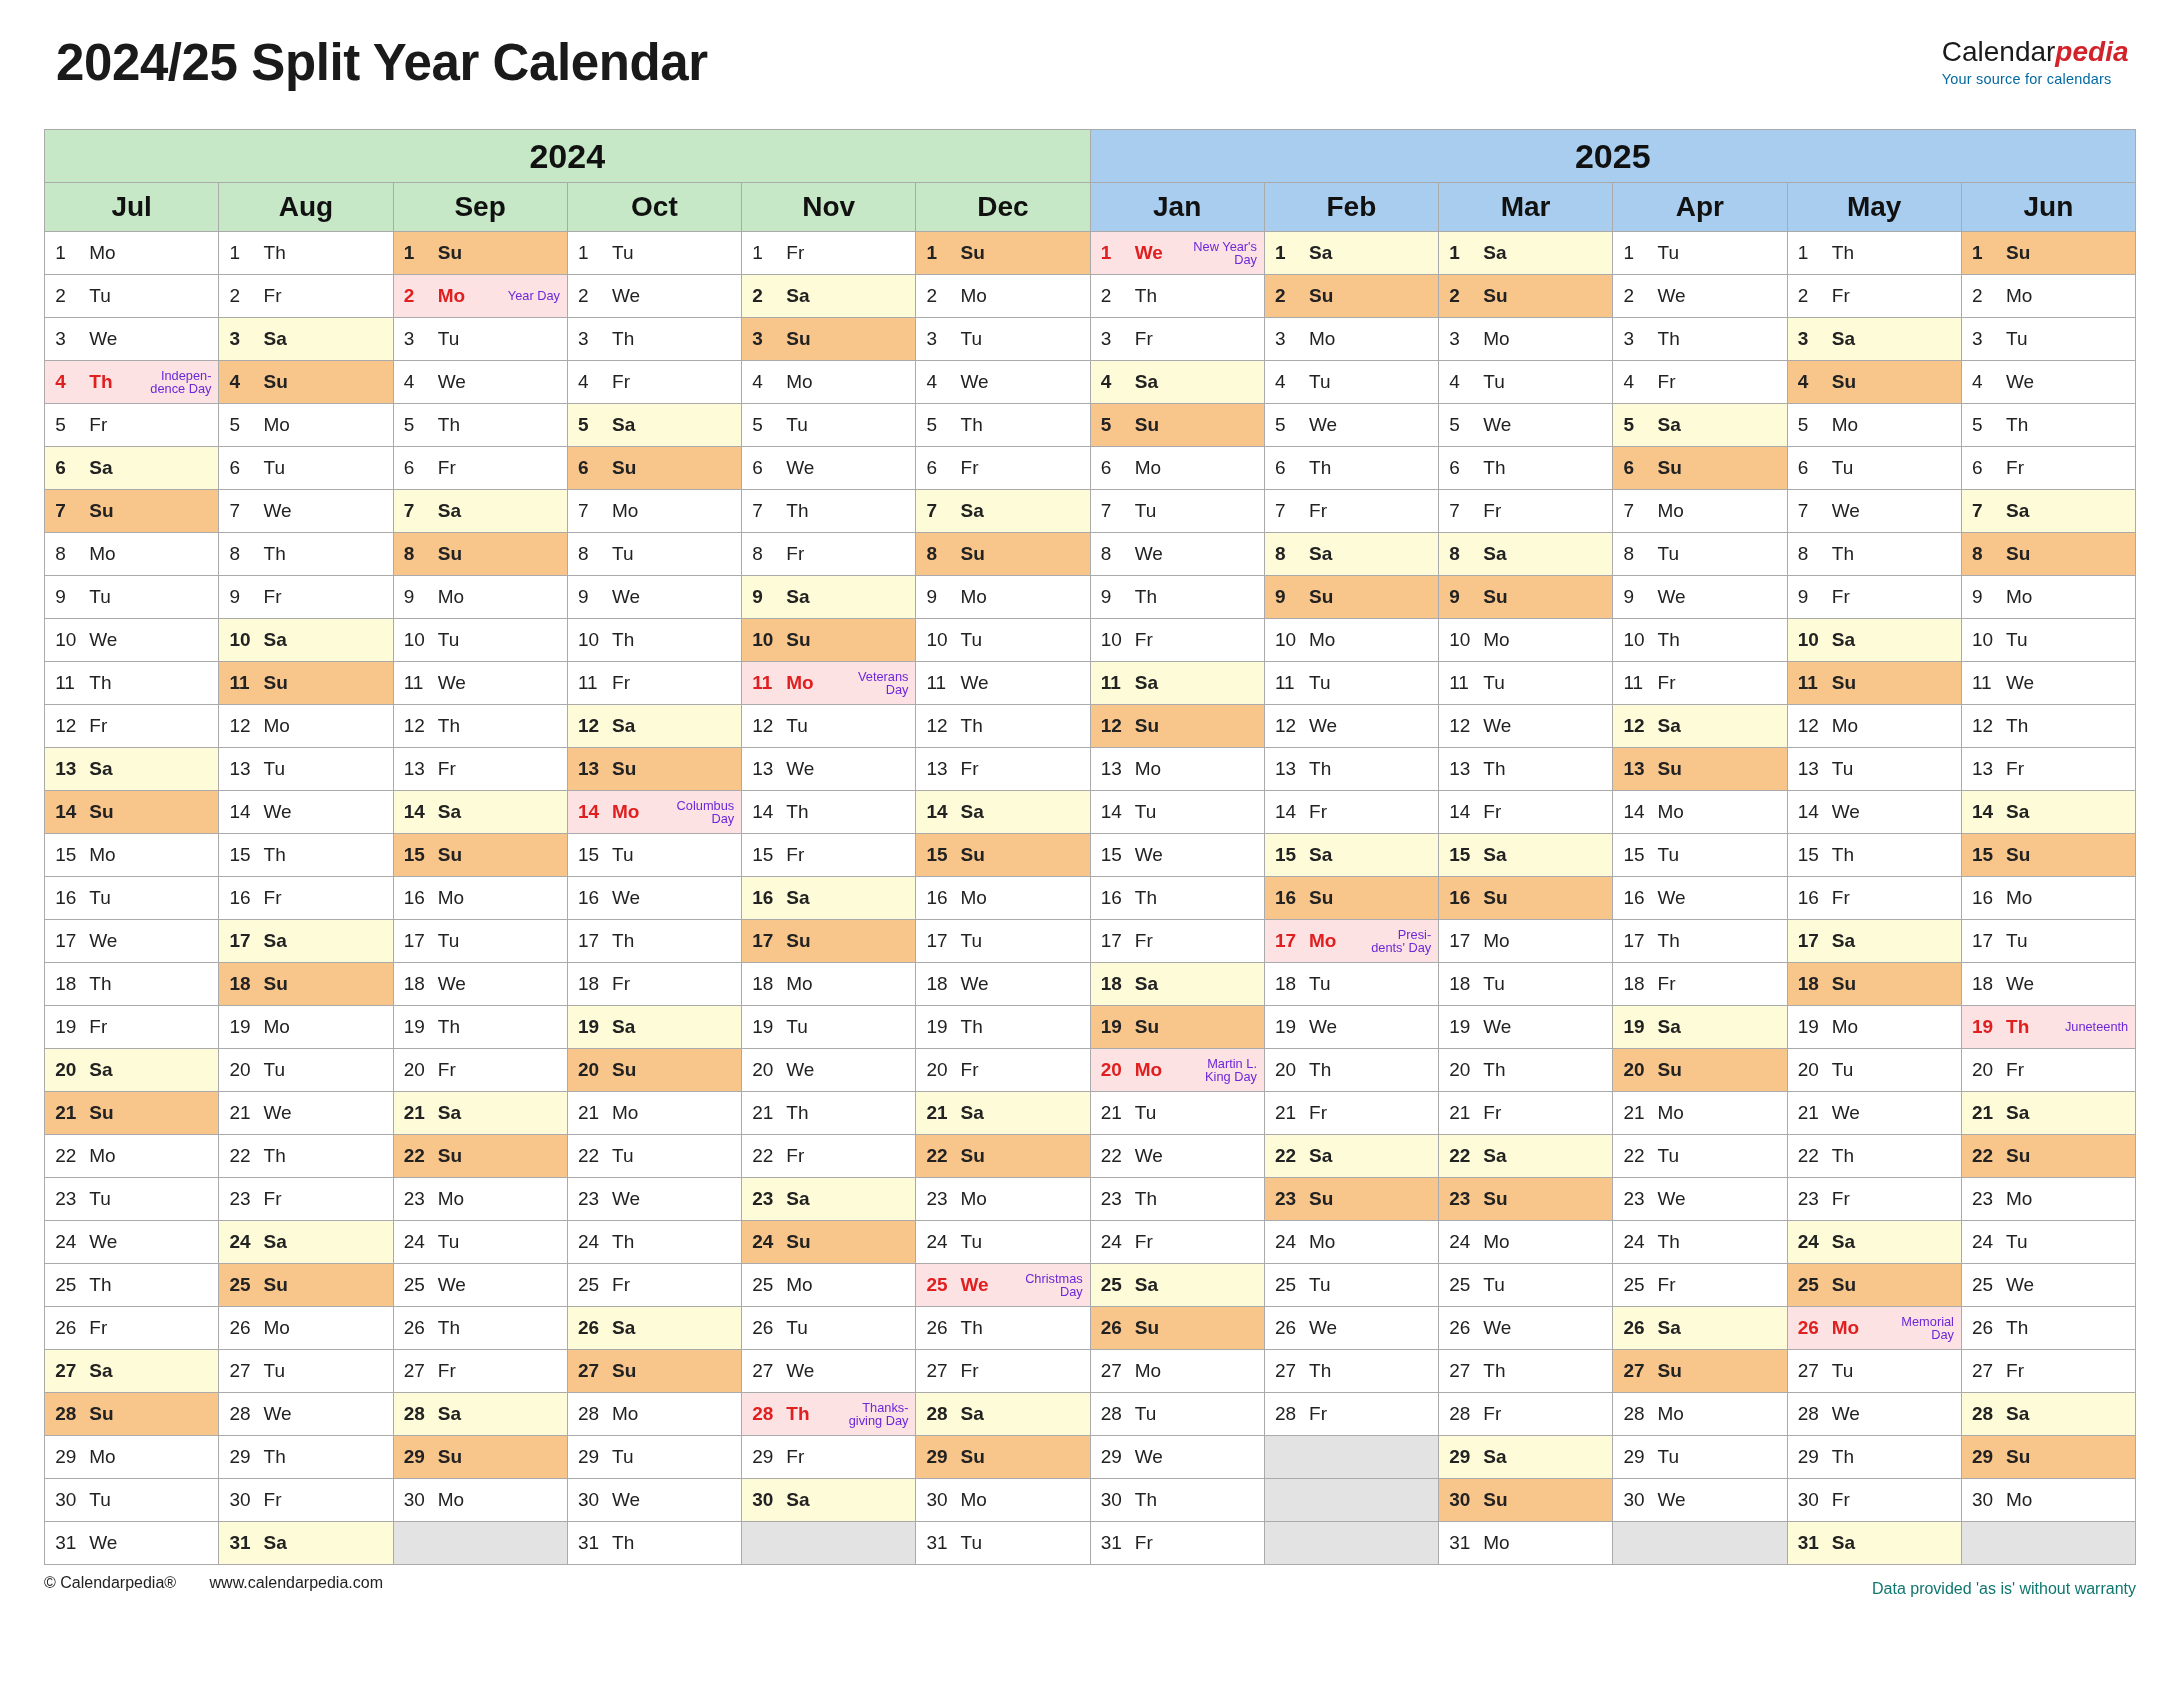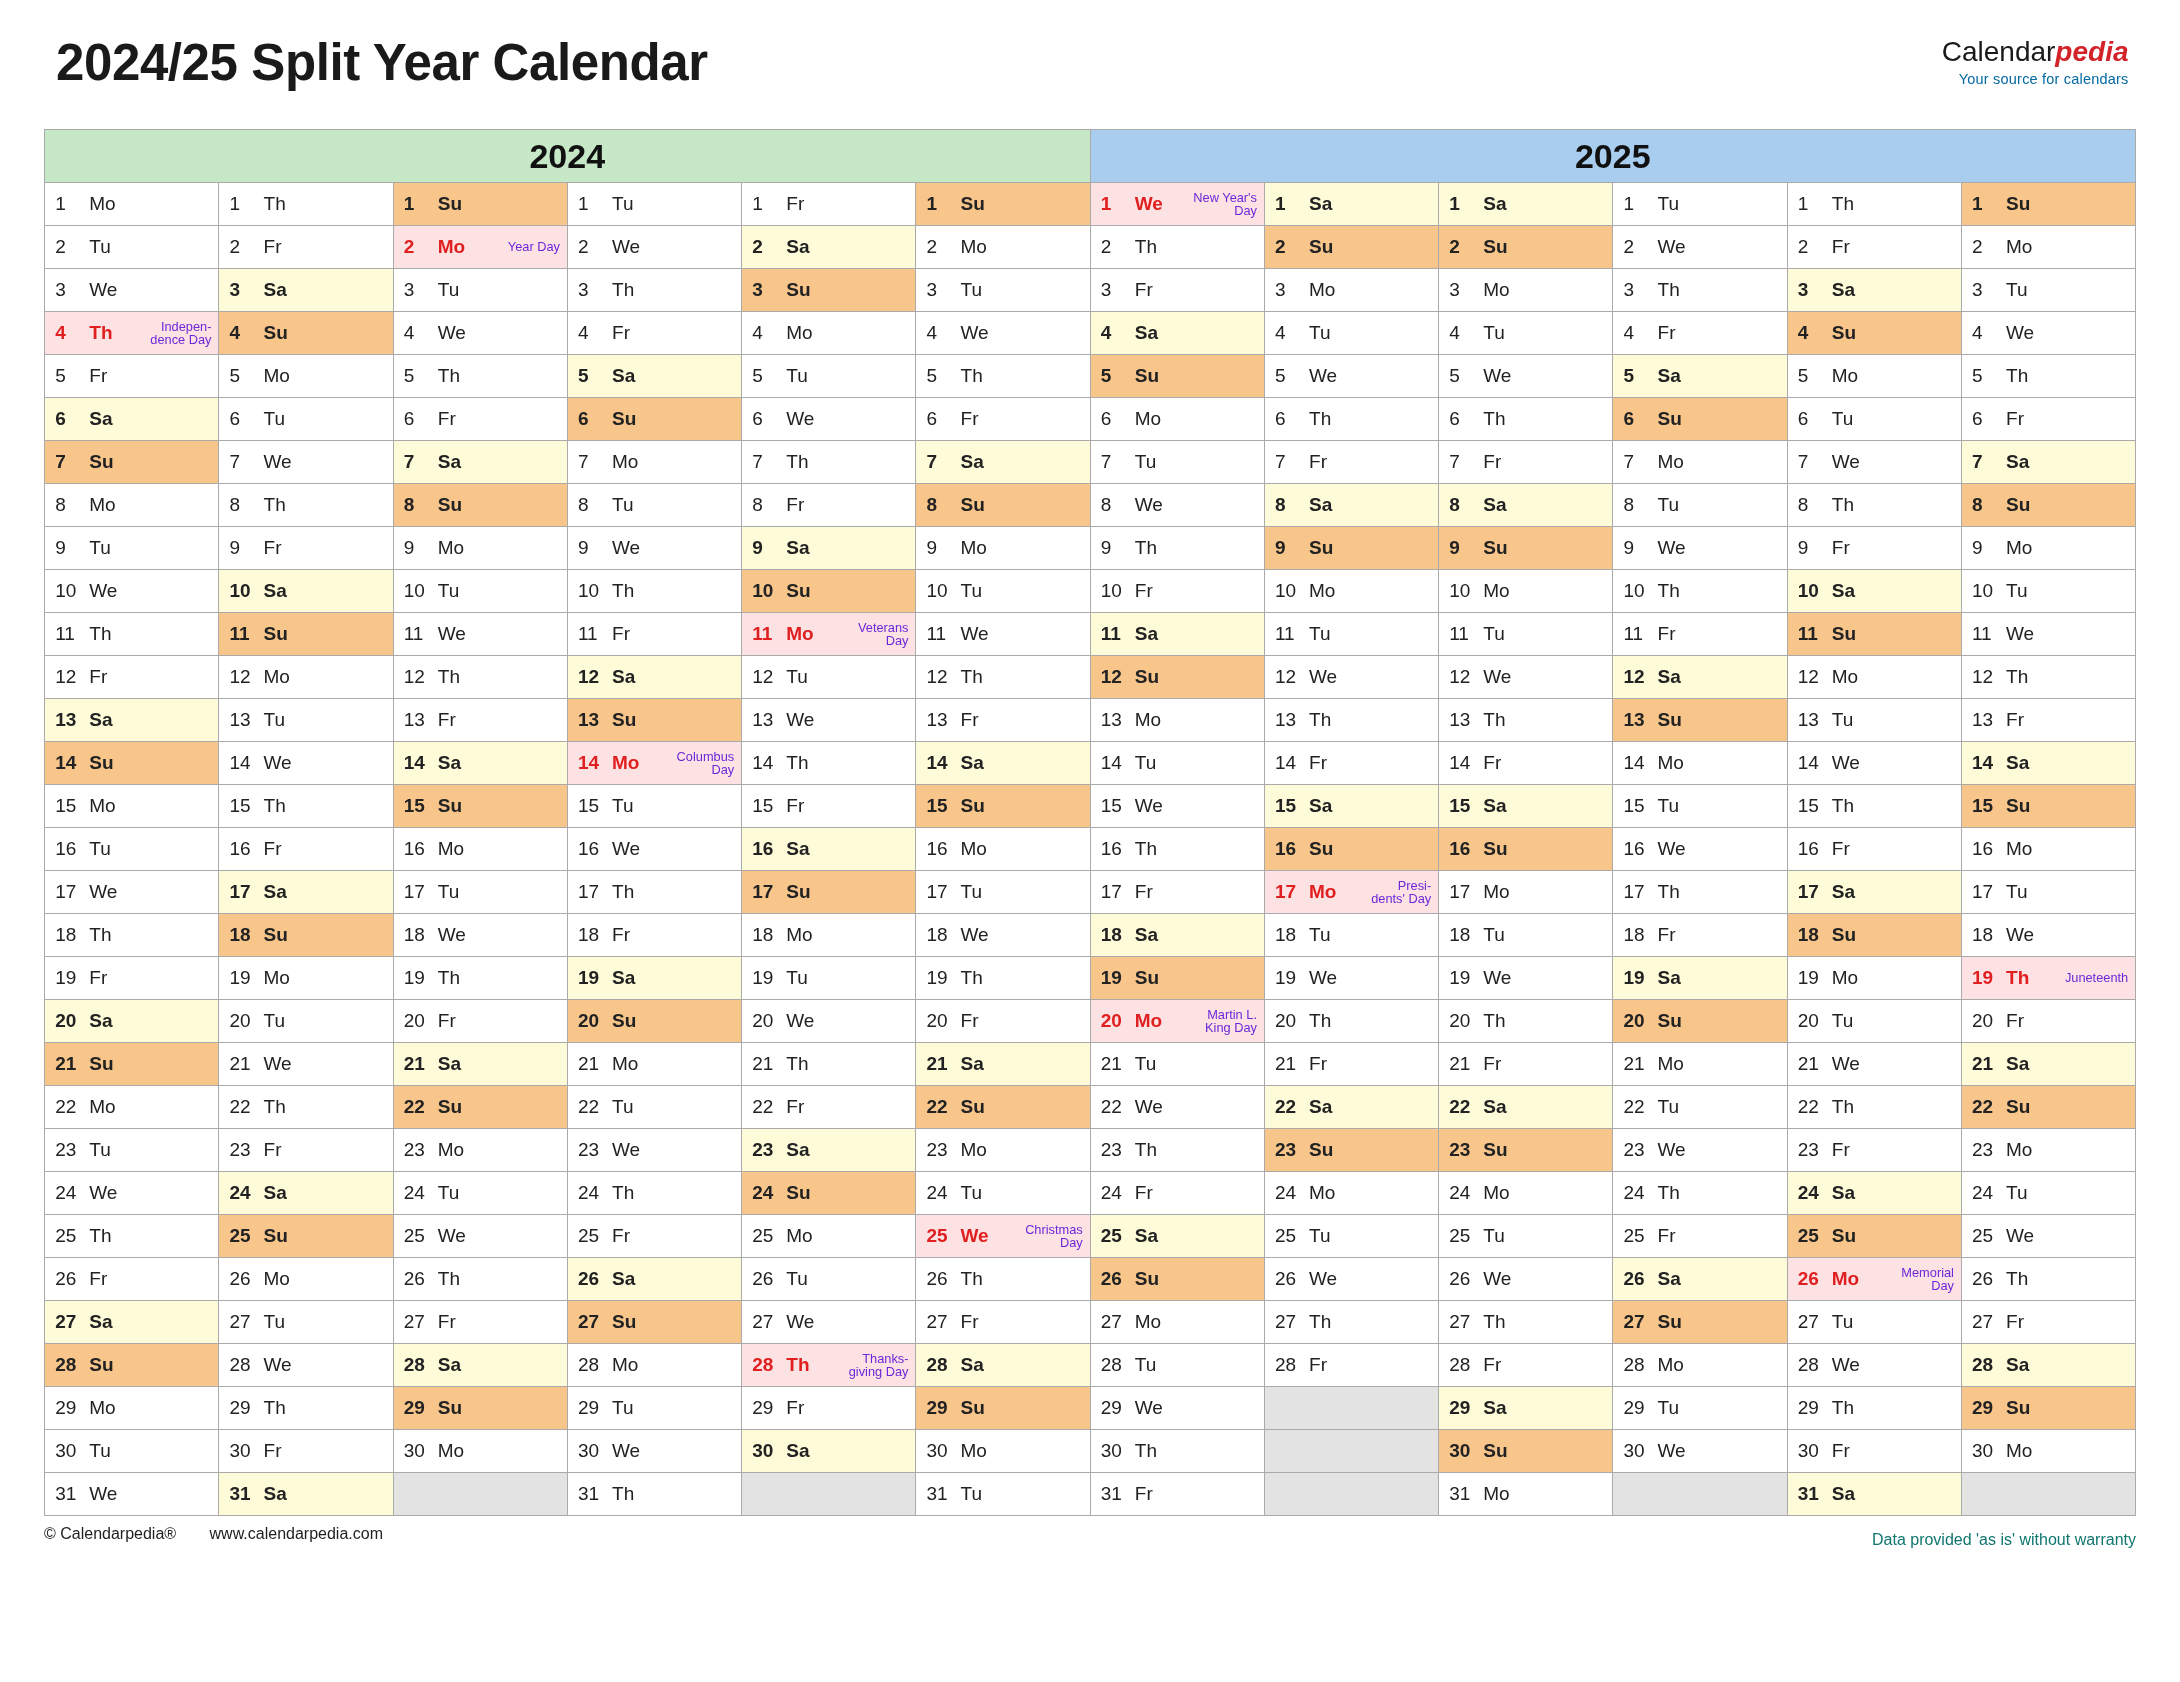--- a/index.html
+++ b/index.html
@@ -22,21 +22,20 @@
   }
   .title {
     font-size: 51px;
     font-weight: bold;
     color: #1a1a1a;
     letter-spacing: -0.4px;
     padding-left: 12px;
     padding-top: 8.5px;
   }
   .brand {
-    text-align: right;
     padding-right: 8.5px;
     padding-top: 12px;
   }
   .brand-main {
     font-size: 28px;
     color: #1a1a1a;
     font-weight: normal;
   }
   .brand-main .pedia { color: #d2232a; font-weight: bold; font-style: italic; }
   .brand-sub {
@@ -149,20 +148,34 @@
     </div>
   </div>
 
   <table class="cal">
     <tbody id="cal-body">
         <tr>
           <th colspan="6" class="yearhdr y2024">2024</th>
           <th colspan="6" class="yearhdr y2025">2025</th>
         </tr>
         <tr>
+          <th class="monthhdr m2024">Jul</th>
+          <th class="monthhdr m2024">Aug</th>
+          <th class="monthhdr m2024">Sep</th>
+          <th class="monthhdr m2024">Oct</th>
+          <th class="monthhdr m2024">Nov</th>
+          <th class="monthhdr m2024">Dec</th>
+          <th class="monthhdr m2025">Jan</th>
+          <th class="monthhdr m2025">Feb</th>
+          <th class="monthhdr m2025">Mar</th>
+          <th class="monthhdr m2025">Apr</th>
+          <th class="monthhdr m2025">May</th>
+          <th class="monthhdr m2025">Jun</th>
+        </tr>
+        <tr>
           <td class="day ">
             <div class="inner">
               <span class="dnum">1</span>
               <span class="dwd">Mo</span>
             </div>
           </td>
           <td class="day ">
             <div class="inner">
               <span class="dnum">1</span>
               <span class="dwd">Th</span>

